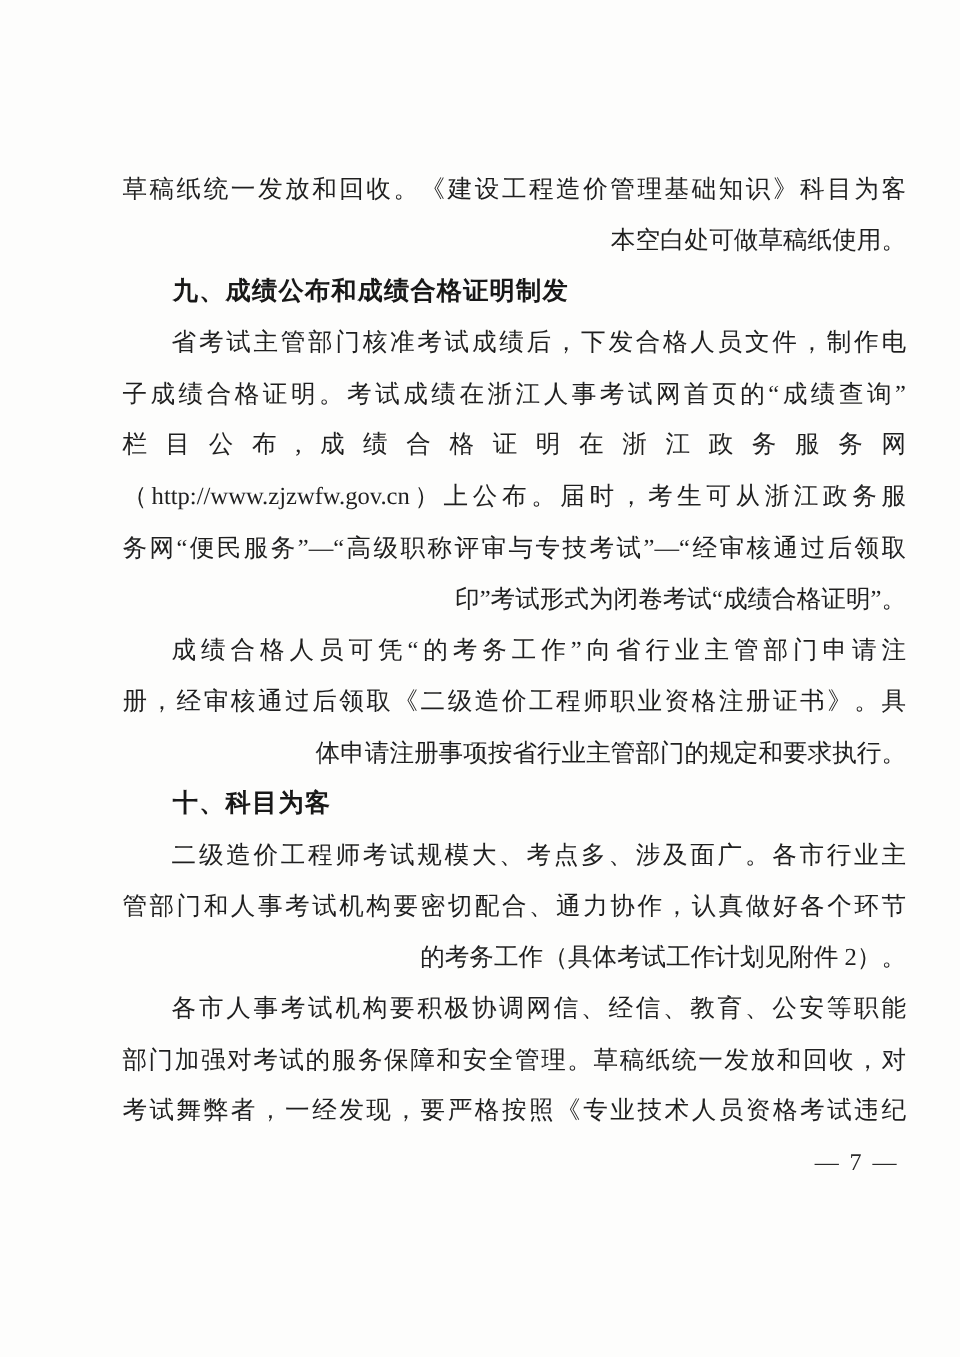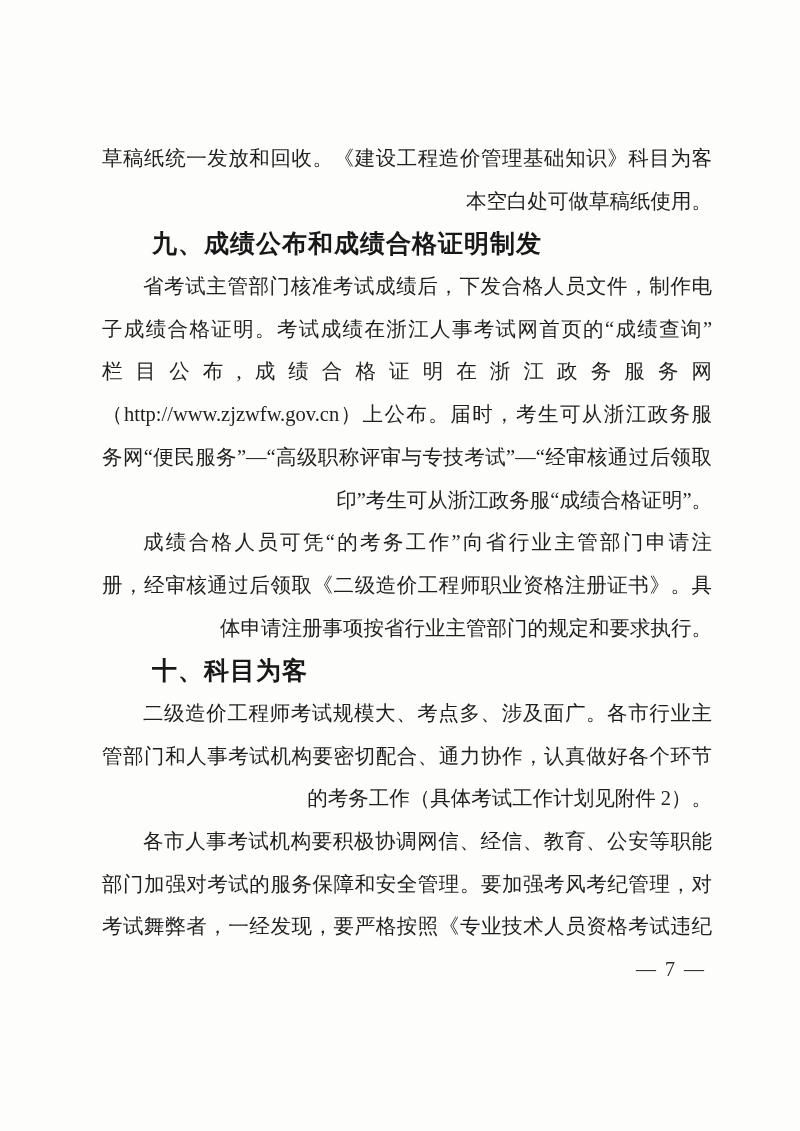--- a/index.html
+++ b/index.html
@@ -9,21 +9,21 @@
   }
   .page {
     position: relative;
     width: 800px;
     height: 1131px;
     box-sizing: border-box;
     background: #fdfdfc;
     color: #1f1f1f;
     font-family: "Liberation Serif", "DejaVu Serif", serif;
     font-size: 20.5px;
-    padding: 137px 88px 0 102px;
+    padding: 137px 45px 0 102px;
     overflow: hidden;
   }
   .doc-body { width: 100%; }
   .line {
     line-height: 42.7px;
     height: 42.7px;
     text-align: right;
     overflow: visible;
   }
   .line.fill {
@@ -32,21 +32,21 @@
   }
   .line.indent {
     text-indent: 2em;
   }
   .heading {
     line-height: 42.7px;
     height: 42.7px;
     text-indent: 2em;
     font-weight: 700;
     font-family: "Liberation Sans", "DejaVu Sans", sans-serif;
-    font-size: 25px;
+    font-size: 21px;
     color: #181818;
     letter-spacing: 1px;
   }
   .footer {
     margin-top: 6px;
     text-align: right;
     padding-right: 6px;
     font-size: 20px;
     line-height: 30px;
     color: #2a2a2a;
@@ -59,26 +59,26 @@
 <div class="page">
   <div class="doc-body" id="doc-body">
       <div class="line fill">草稿纸统一发放和回收。《建设工程造价管理基础知识》科目为客</div>
       <div class="line">本空白处可做草稿纸使用。</div>
       <div class="heading">九、成绩公布和成绩合格证明制发</div>
       <div class="line fill indent">省考试主管部门核准考试成绩后，下发合格人员文件，制作电</div>
       <div class="line fill">子成绩合格证明。考试成绩在浙江人事考试网首页的“成绩查询”</div>
       <div class="line fill">栏目公布,成绩合格证明在浙江政务服务网</div>
       <div class="line fill">（http://www.zjzwfw.gov.cn）上公布。届时，考生可从浙江政务服</div>
       <div class="line fill">务网“便民服务”—“高级职称评审与专技考试”—“经审核通过后领取</div>
-      <div class="line">印”考生可从浙江政务服“成绩合格证明”。</div>
+      <div class="line">印”考试形式为闭卷考试“成绩合格证明”。</div>
       <div class="line fill indent">成绩合格人员可凭“的考务工作”向省行业主管部门申请注</div>
       <div class="line fill">册，经审核通过后领取《二级造价工程师职业资格注册证书》。具</div>
       <div class="line">体申请注册事项按省行业主管部门的规定和要求执行。</div>
       <div class="heading">十、科目为客</div>
       <div class="line fill indent">二级造价工程师考试规模大、考点多、涉及面广。各市行业主</div>
       <div class="line fill">管部门和人事考试机构要密切配合、通力协作，认真做好各个环节</div>
       <div class="line">的考务工作（具体考试工作计划见附件 2）。</div>
       <div class="line fill indent">各市人事考试机构要积极协调网信、经信、教育、公安等职能</div>
-      <div class="line fill">部门加强对考试的服务保障和安全管理。要加强考风考纪管理，对</div>
+      <div class="line fill">部门加强对考试的服务保障和安全管理。草稿纸统一发放和回收，对</div>
       <div class="line fill">考试舞弊者，一经发现，要严格按照《专业技术人员资格考试违纪</div>
     </div>
   <div class="footer">— 7 —</div>
 </div>
 
 </body></html>

